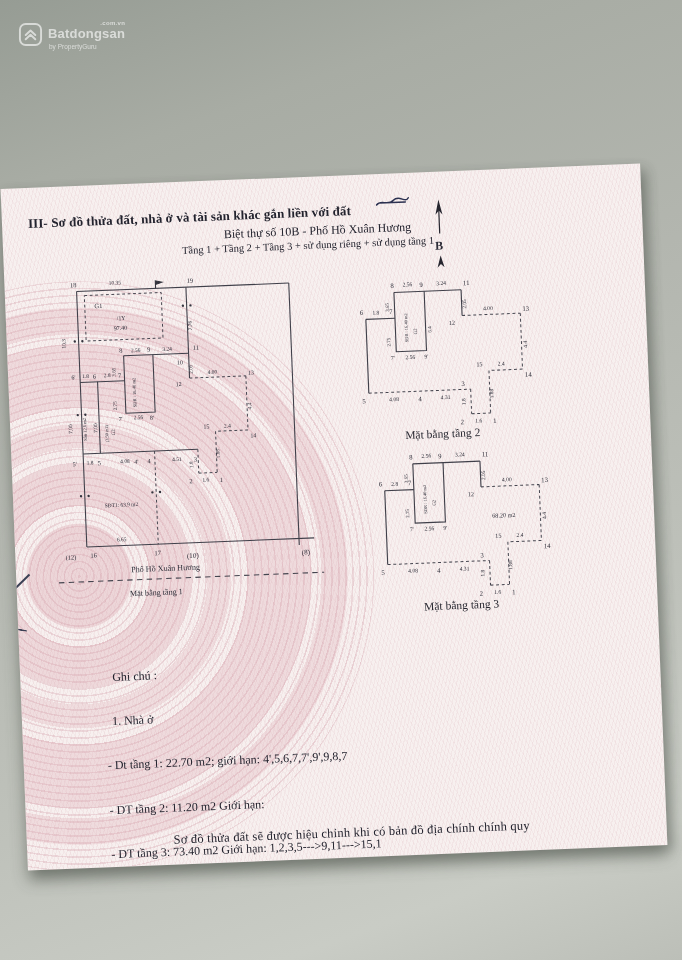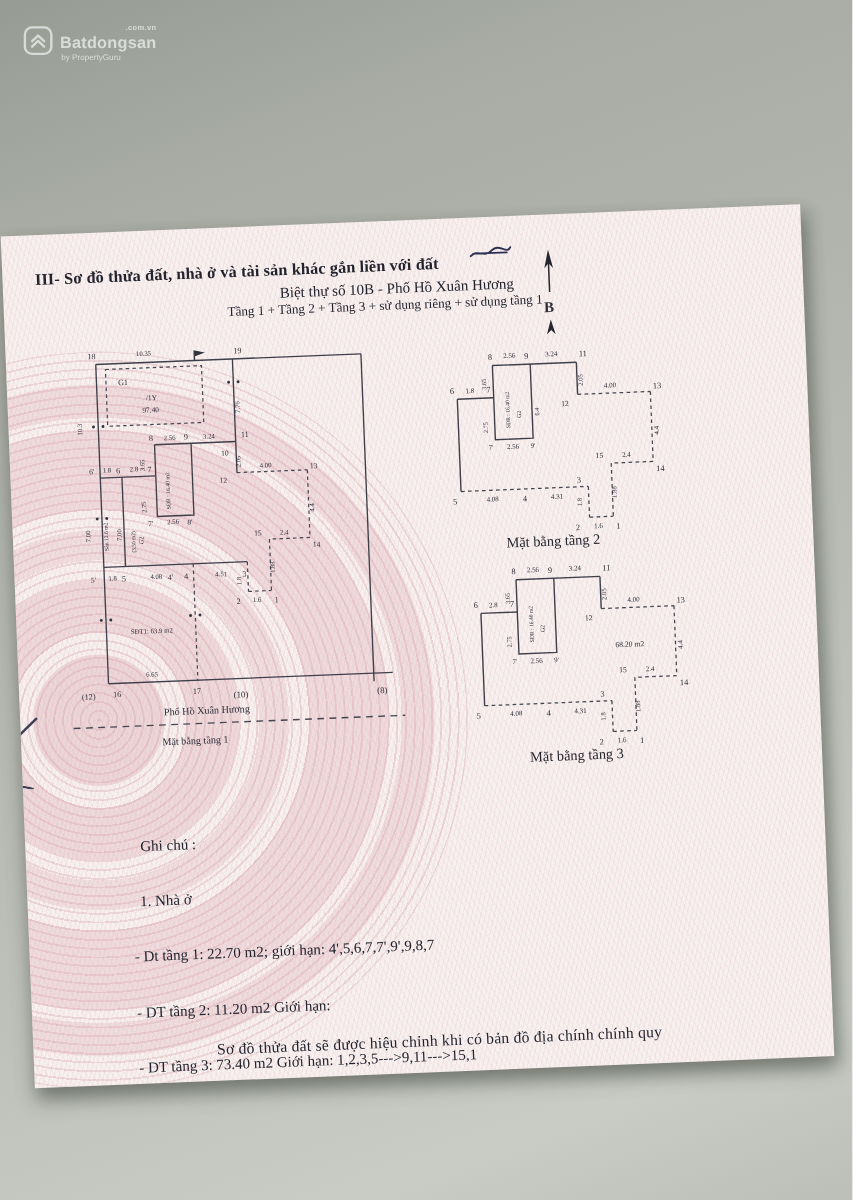--- a/index.html
+++ b/index.html
@@ -1,20 +1,20 @@
 <!DOCTYPE html>
 <html><head>
 <meta charset="utf-8">
 <style>
   html,body{margin:0;padding:0;}
   .photo{position:relative;width:682px;height:960px;overflow:hidden;
     background:linear-gradient(160deg,#969c94 0%,#a8aca4 16%,#b3b6af 40%,#bfc2bb 70%,#c9ccc5 88%,#bcbfb8 100%);
     font-family:"Liberation Serif",serif;}
   
-  .wm{position:absolute;display:flex;gap:5px;align-items:flex-start;color:rgba(255,255,255,.62);}
+  .wm{position:absolute;display:flex;gap:5px;align-items:center;color:rgba(255,255,255,.62);}
   .wm-top{left:18px;top:20px;}
   .wm-mid{left:296px;top:441px;opacity:.38;width:98px;overflow:hidden;}
   .wm-logo{flex:0 0 auto;}
   .wm-col{line-height:1;white-space:nowrap;}
   .wm-tld{display:block;text-align:right;font:700 6px "Liberation Sans",sans-serif;letter-spacing:.3px;}
   .wm-brand{display:block;font:700 13px "Liberation Sans",sans-serif;letter-spacing:.2px;}
   .wm-byline{display:block;font:400 6.5px "Liberation Sans",sans-serif;margin-top:1.5px;padding-left:1px;}
   
   .paper{position:absolute;left:14px;top:176px;width:640px;height:682px;overflow:hidden;
     background-color:#f7f0ef;

